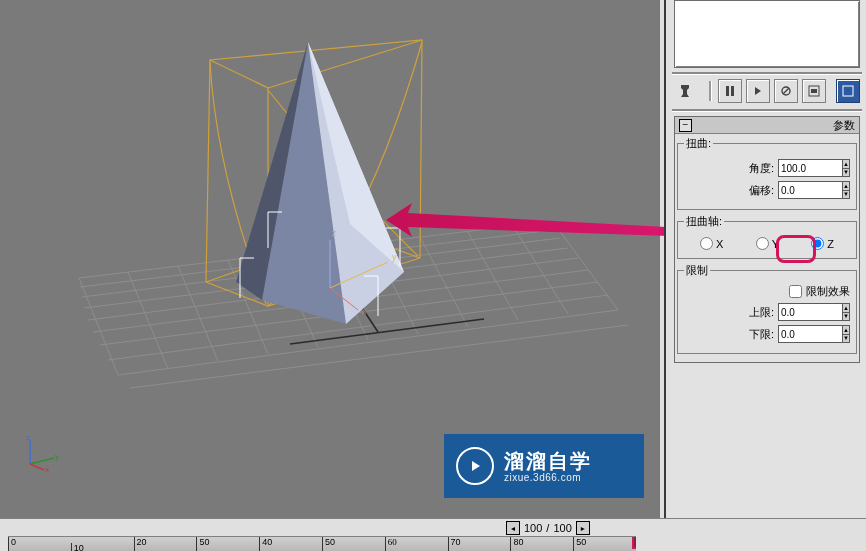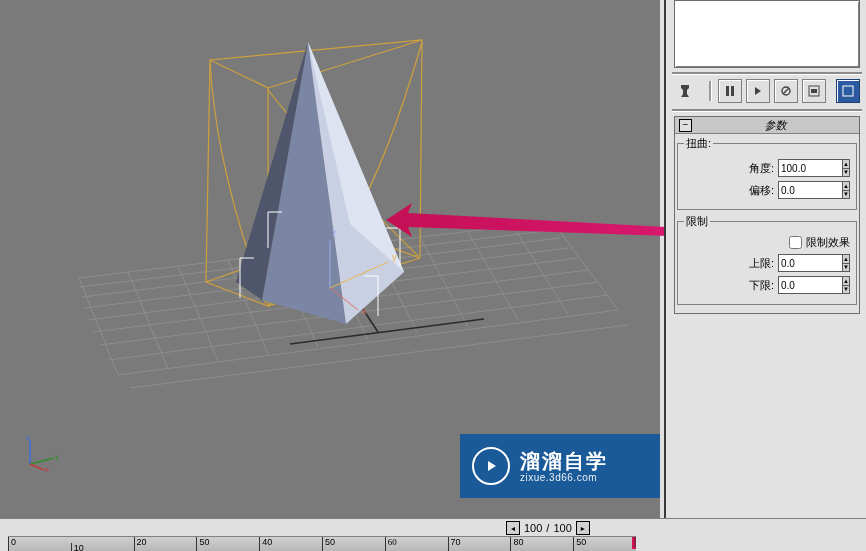--- a/index.html
+++ b/index.html
@@ -40,21 +40,21 @@
   }
   .axis-gizmo {
     position: absolute;
     left: 14px;
     bottom: 46px;
     width: 40px;
     height: 40px;
   }
   .watermark {
     position: absolute;
-    right: 0;
+    right: 16px;
     bottom: 20px;
     width: 200px;
     height: 64px;
     background: #1a5a99;
     color: #fff;
     display:flex;
     align-items:center;
     padding: 0 14px 0 12px;
     box-sizing:border-box;
     gap:10px;
@@ -133,21 +133,21 @@
     border-bottom:1px solid #808080;
     height:16px;
     padding:0 4px;
     font-size:11px;
   }
   .rollout-head .minus {
     width:11px;height:11px;border:1px solid #000;background:#e0e0e0;
     display:flex;align-items:center;justify-content:center;
     font-size:10px; line-height: 1; margin-right:4px;
   }
-  .rollout-head .title { flex:1; text-align:center;font-style:italic; }
+  .rollout-head .title { flex:1; text-align:right; }
   .rollout-body { padding:0 2px 4px; }
 
   fieldset.group {
     border:1px solid #808080;
     border-radius:0;
     padding:4px 6px 6px;
     margin:2px 0 4px;
     background:#e2e2e2;
   }
   fieldset.group legend {
@@ -448,20 +448,38 @@
             <div class="spinner">
               <input value="0.0" style="">
               <div class="arrows">
                   <div>▲</div>
                   <div>▼</div>
                 </div>
             </div>
           </div>
         </fieldset>
 
+        <fieldset class="group" style="position:relative;">
+          <legend>扭曲轴:</legend>
+          <div class="axis-row">
+            <label class="radio">
+              <input type="radio" name="axis" style="">
+                <span>X</span>
+            </label>
+            <label class="radio">
+              <input type="radio" name="axis" style="">
+                <span>Y</span>
+            </label>
+            <label class="radio">
+              <input type="radio" name="axis" checked="" style="">
+                <span>Z</span>
+            </label>
+          </div>
+          <div class="radio-highlight" style="left:98px; top:6px; width:34px; height:22px;"></div>
+        </fieldset>
 
         <fieldset class="group">
           <legend>限制</legend>
           <div class="check-row">
             <input type="checkbox" style="">
             <span>限制效果</span>
           </div>
           <div class="row">
             <span class="lbl">上限:</span>
             <div class="spinner">

